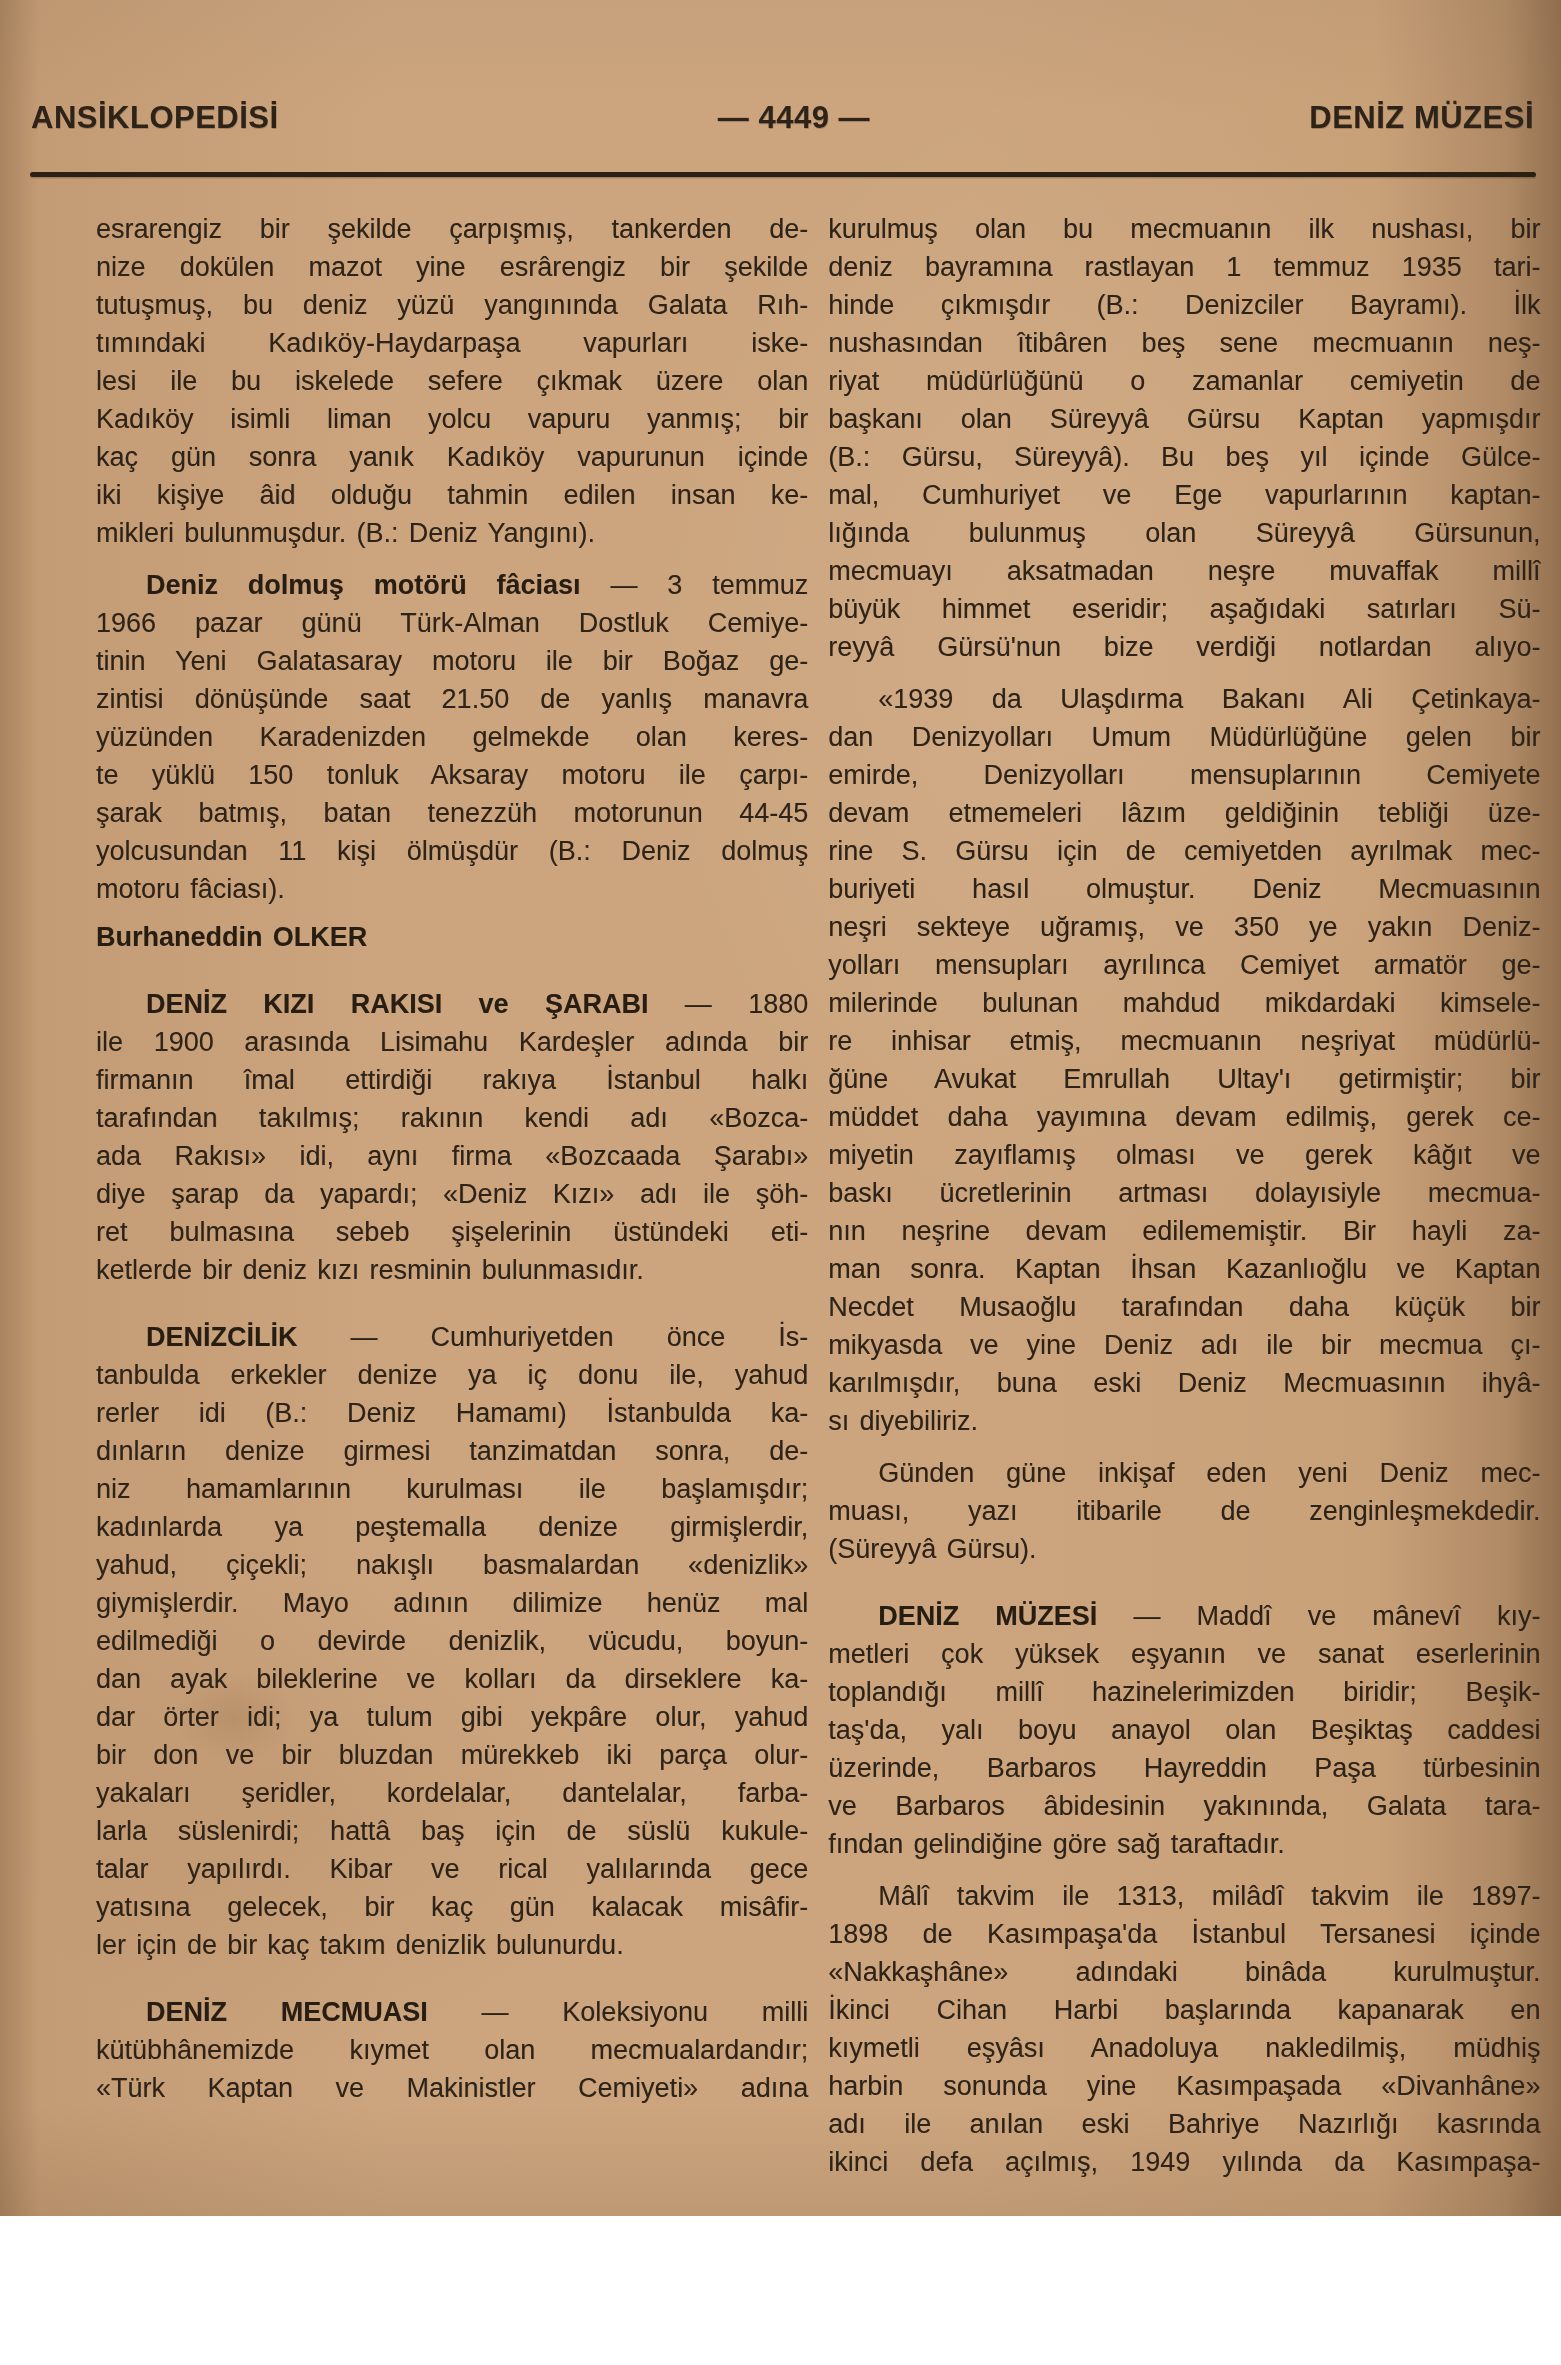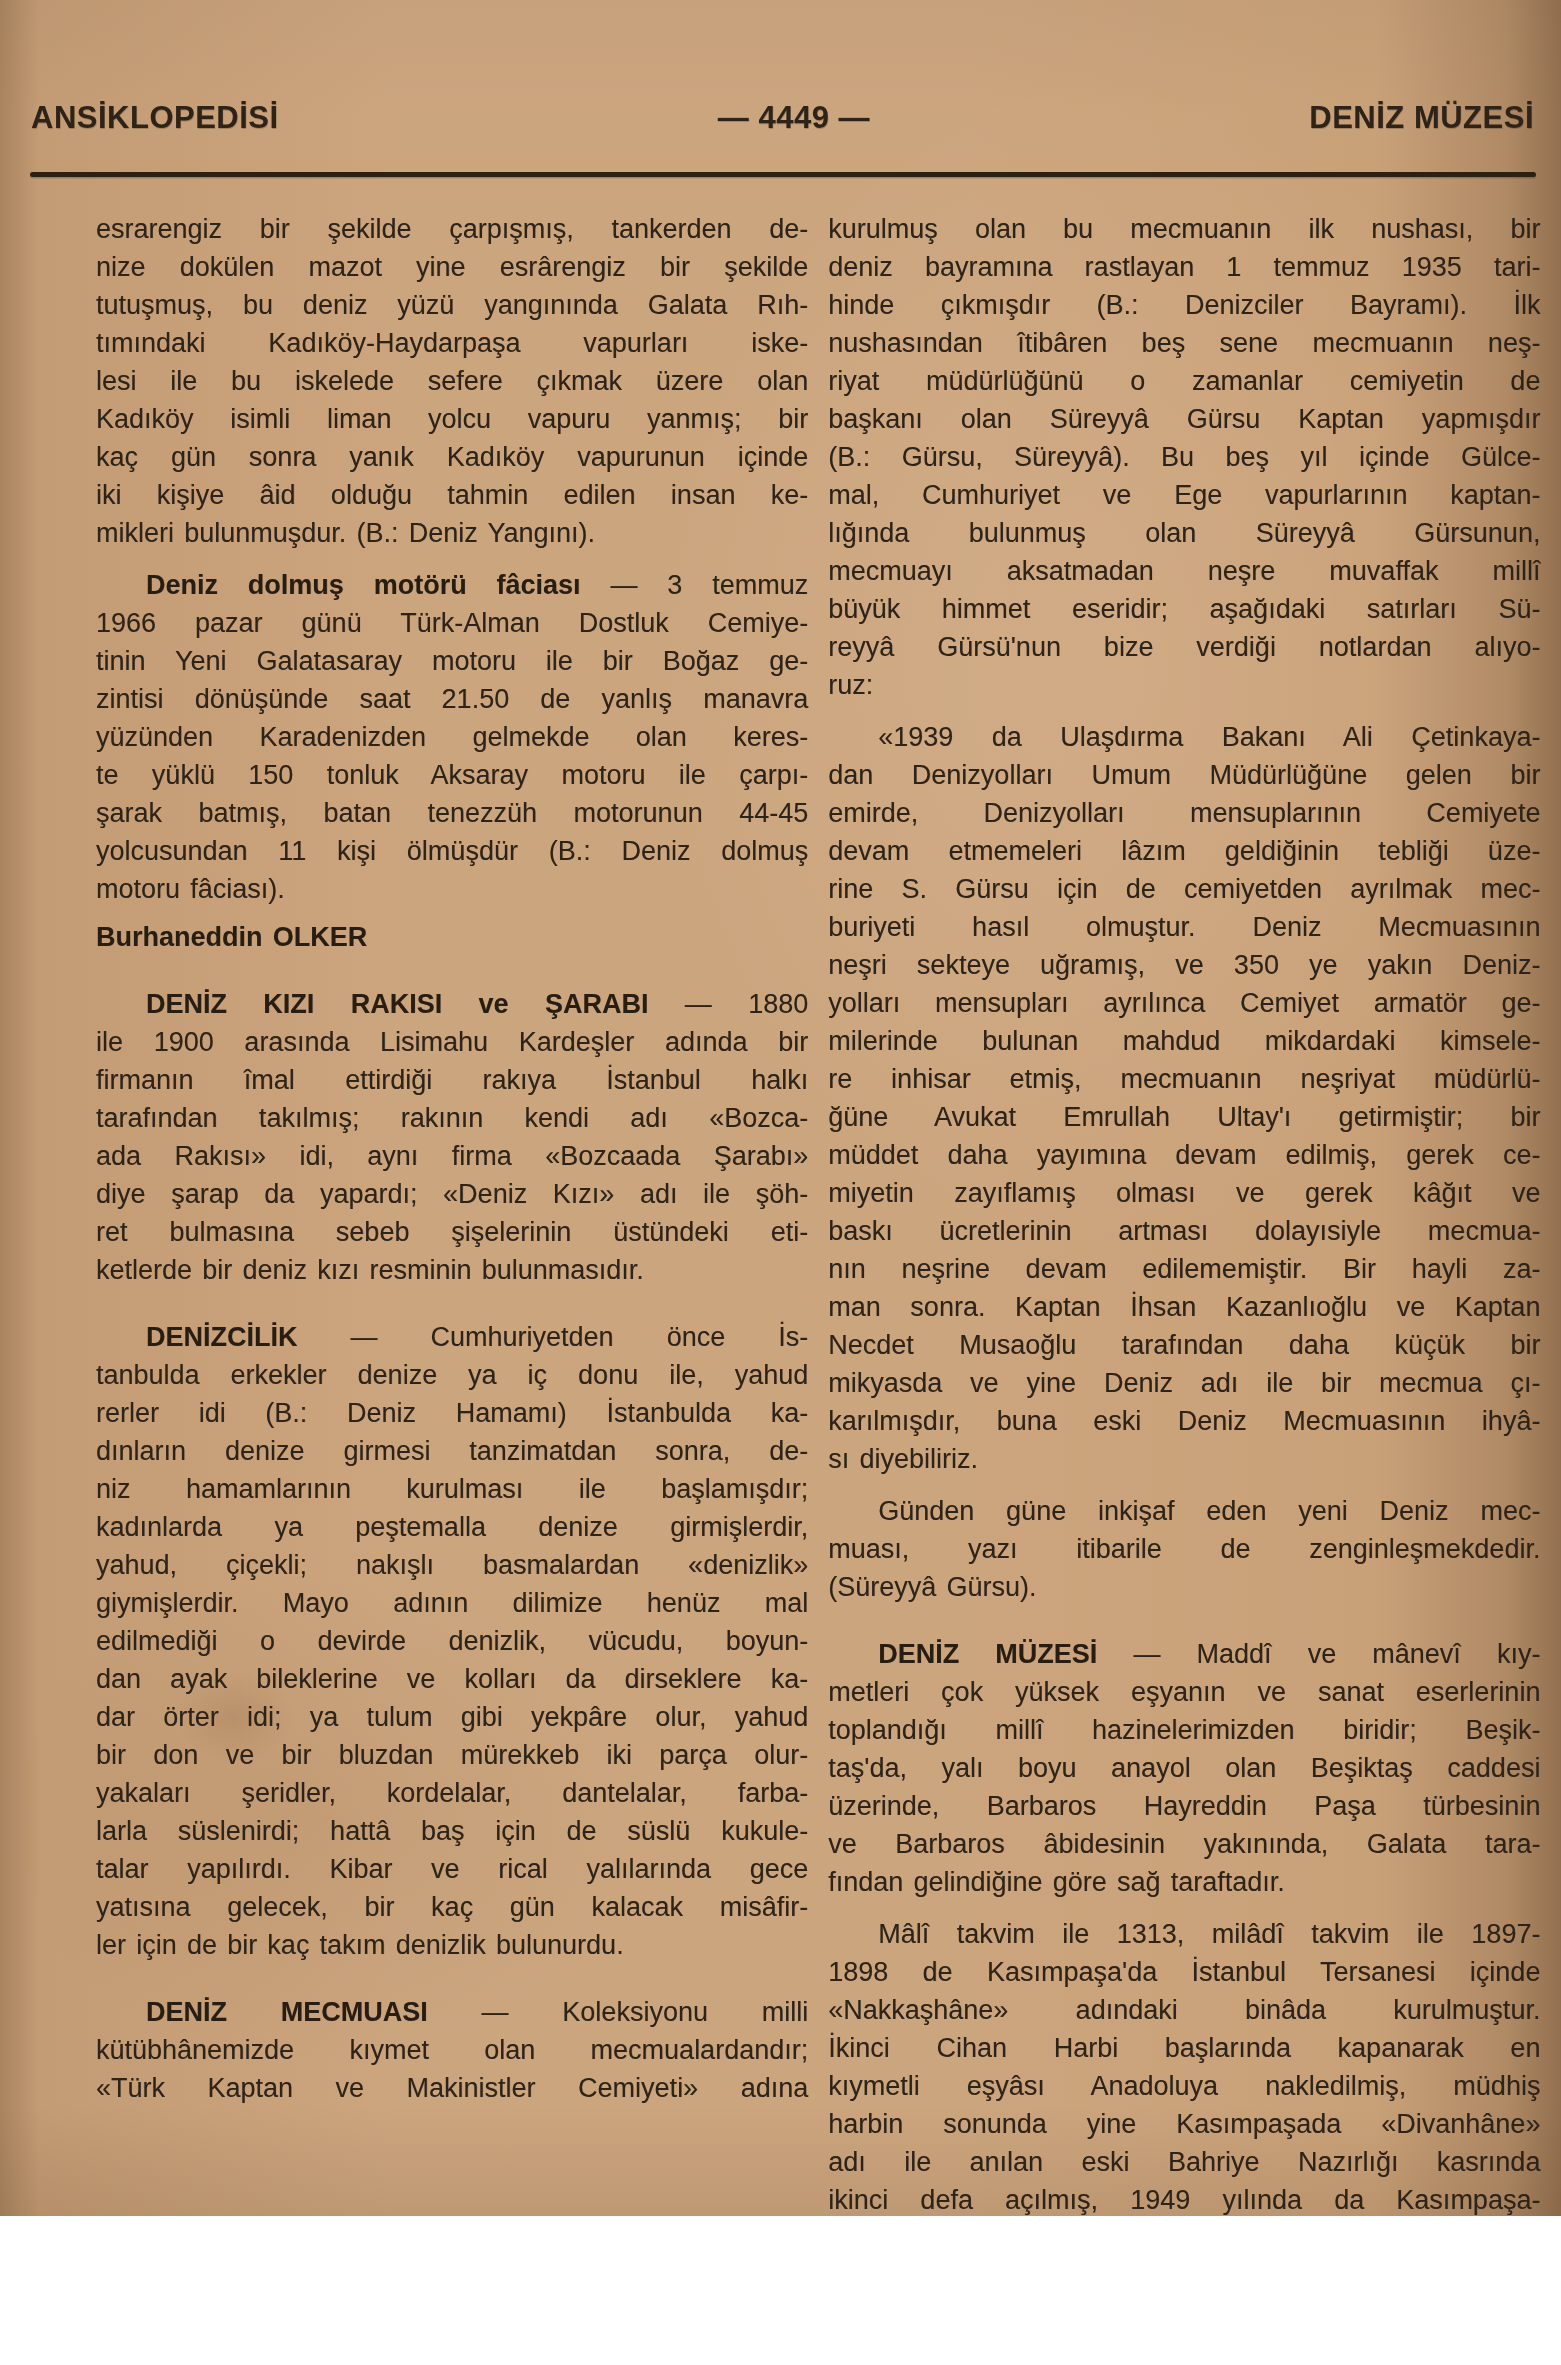--- a/index.html
+++ b/index.html
@@ -141,21 +141,20 @@
           <div class="line">hinde çıkmışdır (B.: Denizciler Bayramı). İlk</div>
           <div class="line">nushasından îtibâren beş sene mecmuanın neş-</div>
           <div class="line">riyat müdürlüğünü o zamanlar cemiyetin de</div>
           <div class="line">başkanı olan Süreyyâ Gürsu Kaptan yapmışdır</div>
           <div class="line">(B.: Gürsu, Süreyyâ). Bu beş yıl içinde Gülce-</div>
           <div class="line">mal, Cumhuriyet ve Ege vapurlarının kaptan-</div>
           <div class="line">lığında bulunmuş olan Süreyyâ Gürsunun,</div>
           <div class="line">mecmuayı aksatmadan neşre muvaffak millî</div>
           <div class="line">büyük himmet eseridir; aşağıdaki satırları Sü-</div>
           <div class="line">reyyâ Gürsü'nun bize verdiği notlardan alıyo-</div>
-          <div class="line last">ruz:</div>
         </div>
         <div class="paragraph">
           <div class="line indent">«1939 da Ulaşdırma Bakanı Ali Çetinkaya-</div>
           <div class="line">dan Denizyolları Umum Müdürlüğüne gelen bir</div>
           <div class="line">emirde, Denizyolları mensuplarının Cemiyete</div>
           <div class="line">devam etmemeleri lâzım geldiğinin tebliği üze-</div>
           <div class="line">rine S. Gürsu için de cemiyetden ayrılmak mec-</div>
           <div class="line">buriyeti hasıl olmuştur. Deniz Mecmuasının</div>
           <div class="line">neşri sekteye uğramış, ve 350 ye yakın Deniz-</div>
           <div class="line">yolları mensupları ayrılınca Cemiyet armatör ge-</div>

